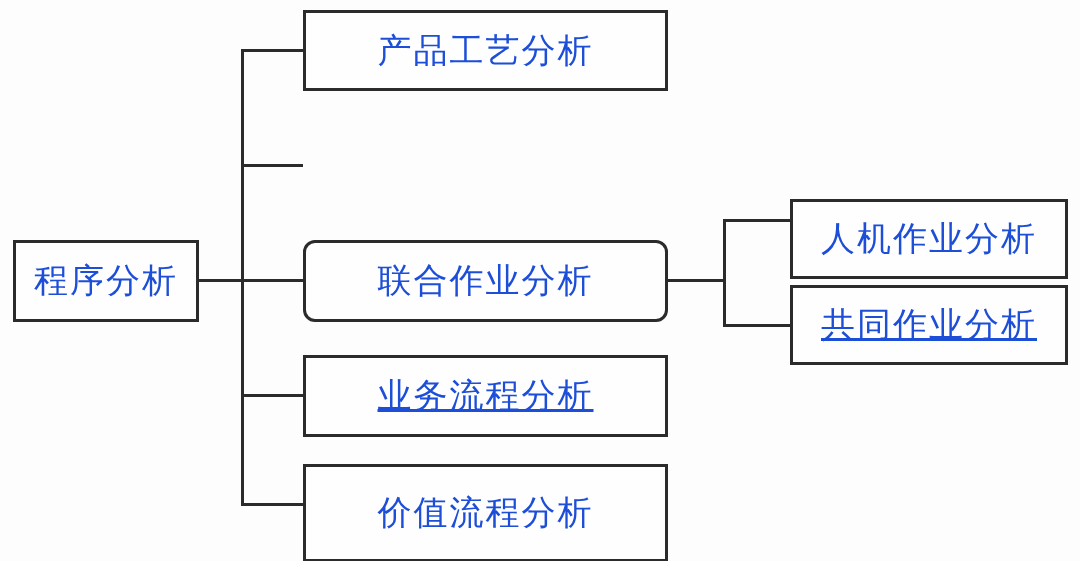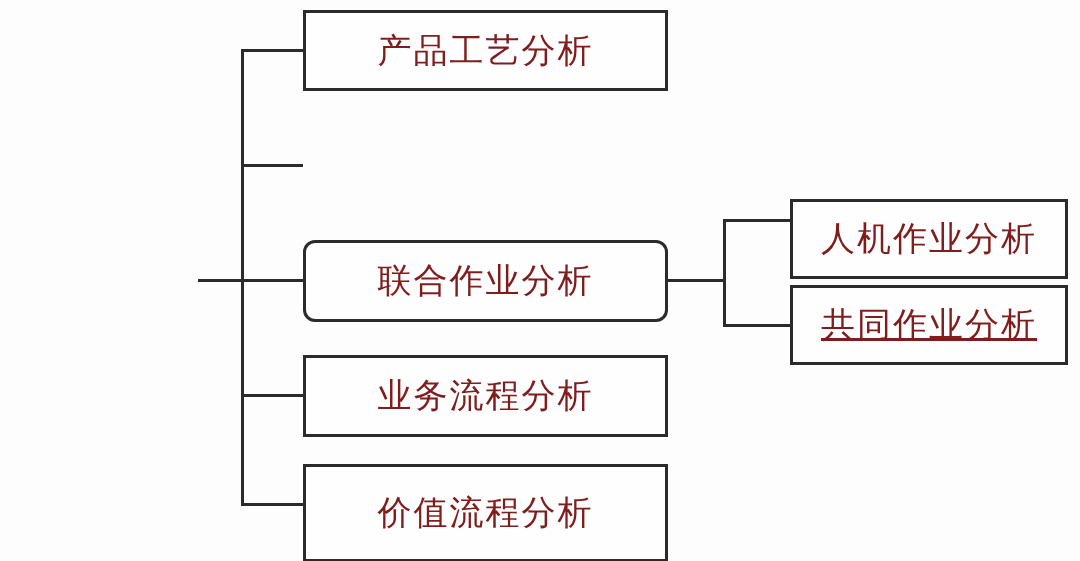--- a/index.html
+++ b/index.html
@@ -16,36 +16,36 @@
     overflow: hidden;
   }
   .node {
     position: absolute;
     box-sizing: border-box;
     border: 3px solid #2b2b2b;
     background: #fefefe;
     display: flex;
     align-items: center;
     justify-content: center;
-    color: #7f1d1d;
+    color: #1d4ed8;
     font-size: 34px;
     letter-spacing: 2px;
     white-space: nowrap;
   }
   .line {
     position: absolute;
     background: #2b2b2b;
   }
   
   .n-root  { left: 13px;  top: 240px; width: 186px; height: 82px; }
   
   .n-b0 { left: 303px; top: 10px;  width: 365px; height: 81px; }
   .n-b1 { left: 303px; top: 125px; width: 365px; height: 82px; }
   .n-b2 { left: 303px; top: 240px; width: 365px; height: 82px; border-radius: 12px; }
-  .n-b3 { left: 303px; top: 355px; width: 365px; height: 82px; }
+  .n-b3 { left: 303px; top: 355px; width: 365px; height: 82px; text-decoration: underline; }
   .n-b4 { left: 303px; top: 464px; width: 365px; height: 98px; }
   
   .n-s0 { left: 790px; top: 199px; width: 278px; height: 80px; }
   .n-s1 { left: 790px; top: 285px; width: 278px; height: 80px; text-decoration: underline; }
   
   .l-root-h { left: 198px; top: 279px; width: 46px; height: 3px; }
   .l-trunk  { left: 241px; top: 49px;  width: 3px;  height: 457px; }
   .l-b0 { left: 241px; top: 49px;  width: 62px; height: 3px; }
   .l-b1 { left: 241px; top: 164px; width: 62px; height: 3px; }
   .l-b2 { left: 241px; top: 279px; width: 62px; height: 3px; }
@@ -67,20 +67,23 @@
   <div class="line l-b0"></div>
   <div class="line l-b1"></div>
   <div class="line l-b2"></div>
   <div class="line l-b3"></div>
   <div class="line l-b4"></div>
   <div class="line l-sub-h"></div>
   <div class="line l-strunk"></div>
   <div class="line l-s0"></div>
   <div class="line l-s1"></div>
 
+  <div class="node n-root">
+    <span>程序分析</span>
+  </div>
 
   <div class="node n-b0">
     <span>产品工艺分析</span>
   </div>
   <div class="node n-b2">
     <span>联合作业分析</span>
   </div>
   <div class="node n-b3">
     <span>业务流程分析</span>
   </div>

